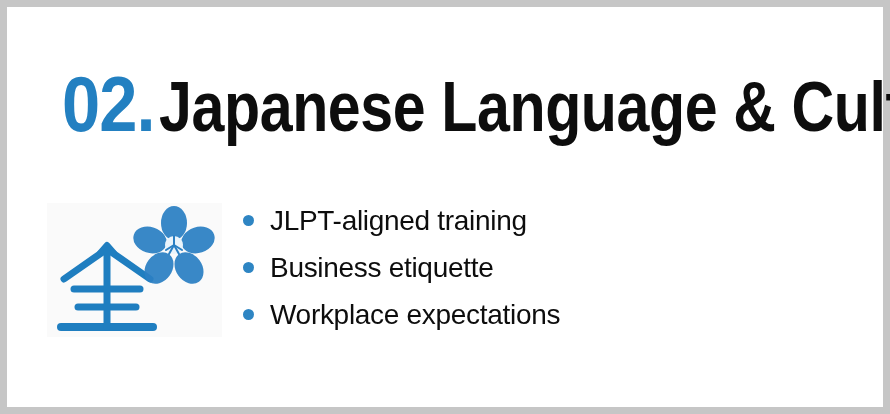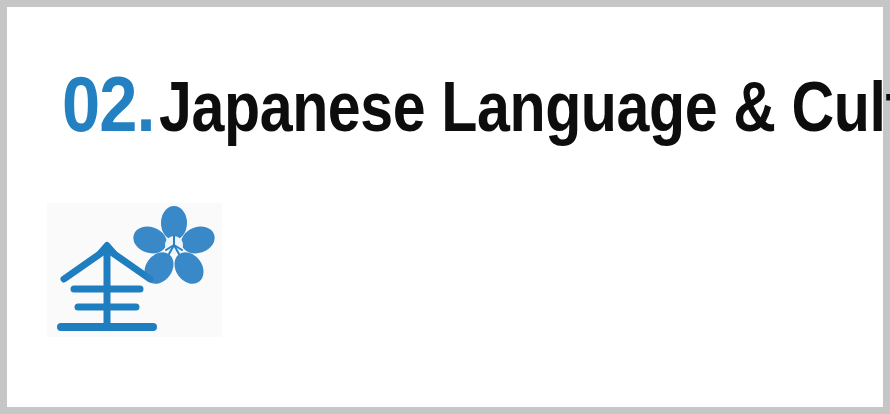--- a/index.html
+++ b/index.html
@@ -157,15 +157,29 @@
             <path d="M0 -3 L0 -12"></path>
             <path d="M0 -3 L8 2"></path>
             <path d="M0 -3 L5 6"></path>
             <path d="M0 -3 L-5 6"></path>
             <path d="M0 -3 L-8 2"></path>
           </g>
         </g>
       </svg>
     </div>
 
+    <ul class="bullet-list">
+      <li class="bullet-item">
+        <span class="bullet-dot"></span>
+        <span class="bullet-label">JLPT-aligned training</span>
+      </li>
+      <li class="bullet-item">
+        <span class="bullet-dot"></span>
+        <span class="bullet-label">Business etiquette</span>
+      </li>
+      <li class="bullet-item">
+        <span class="bullet-dot"></span>
+        <span class="bullet-label">Workplace expectations</span>
+      </li>
+    </ul>
 
   </div>
 </div>
 
 </body></html>

